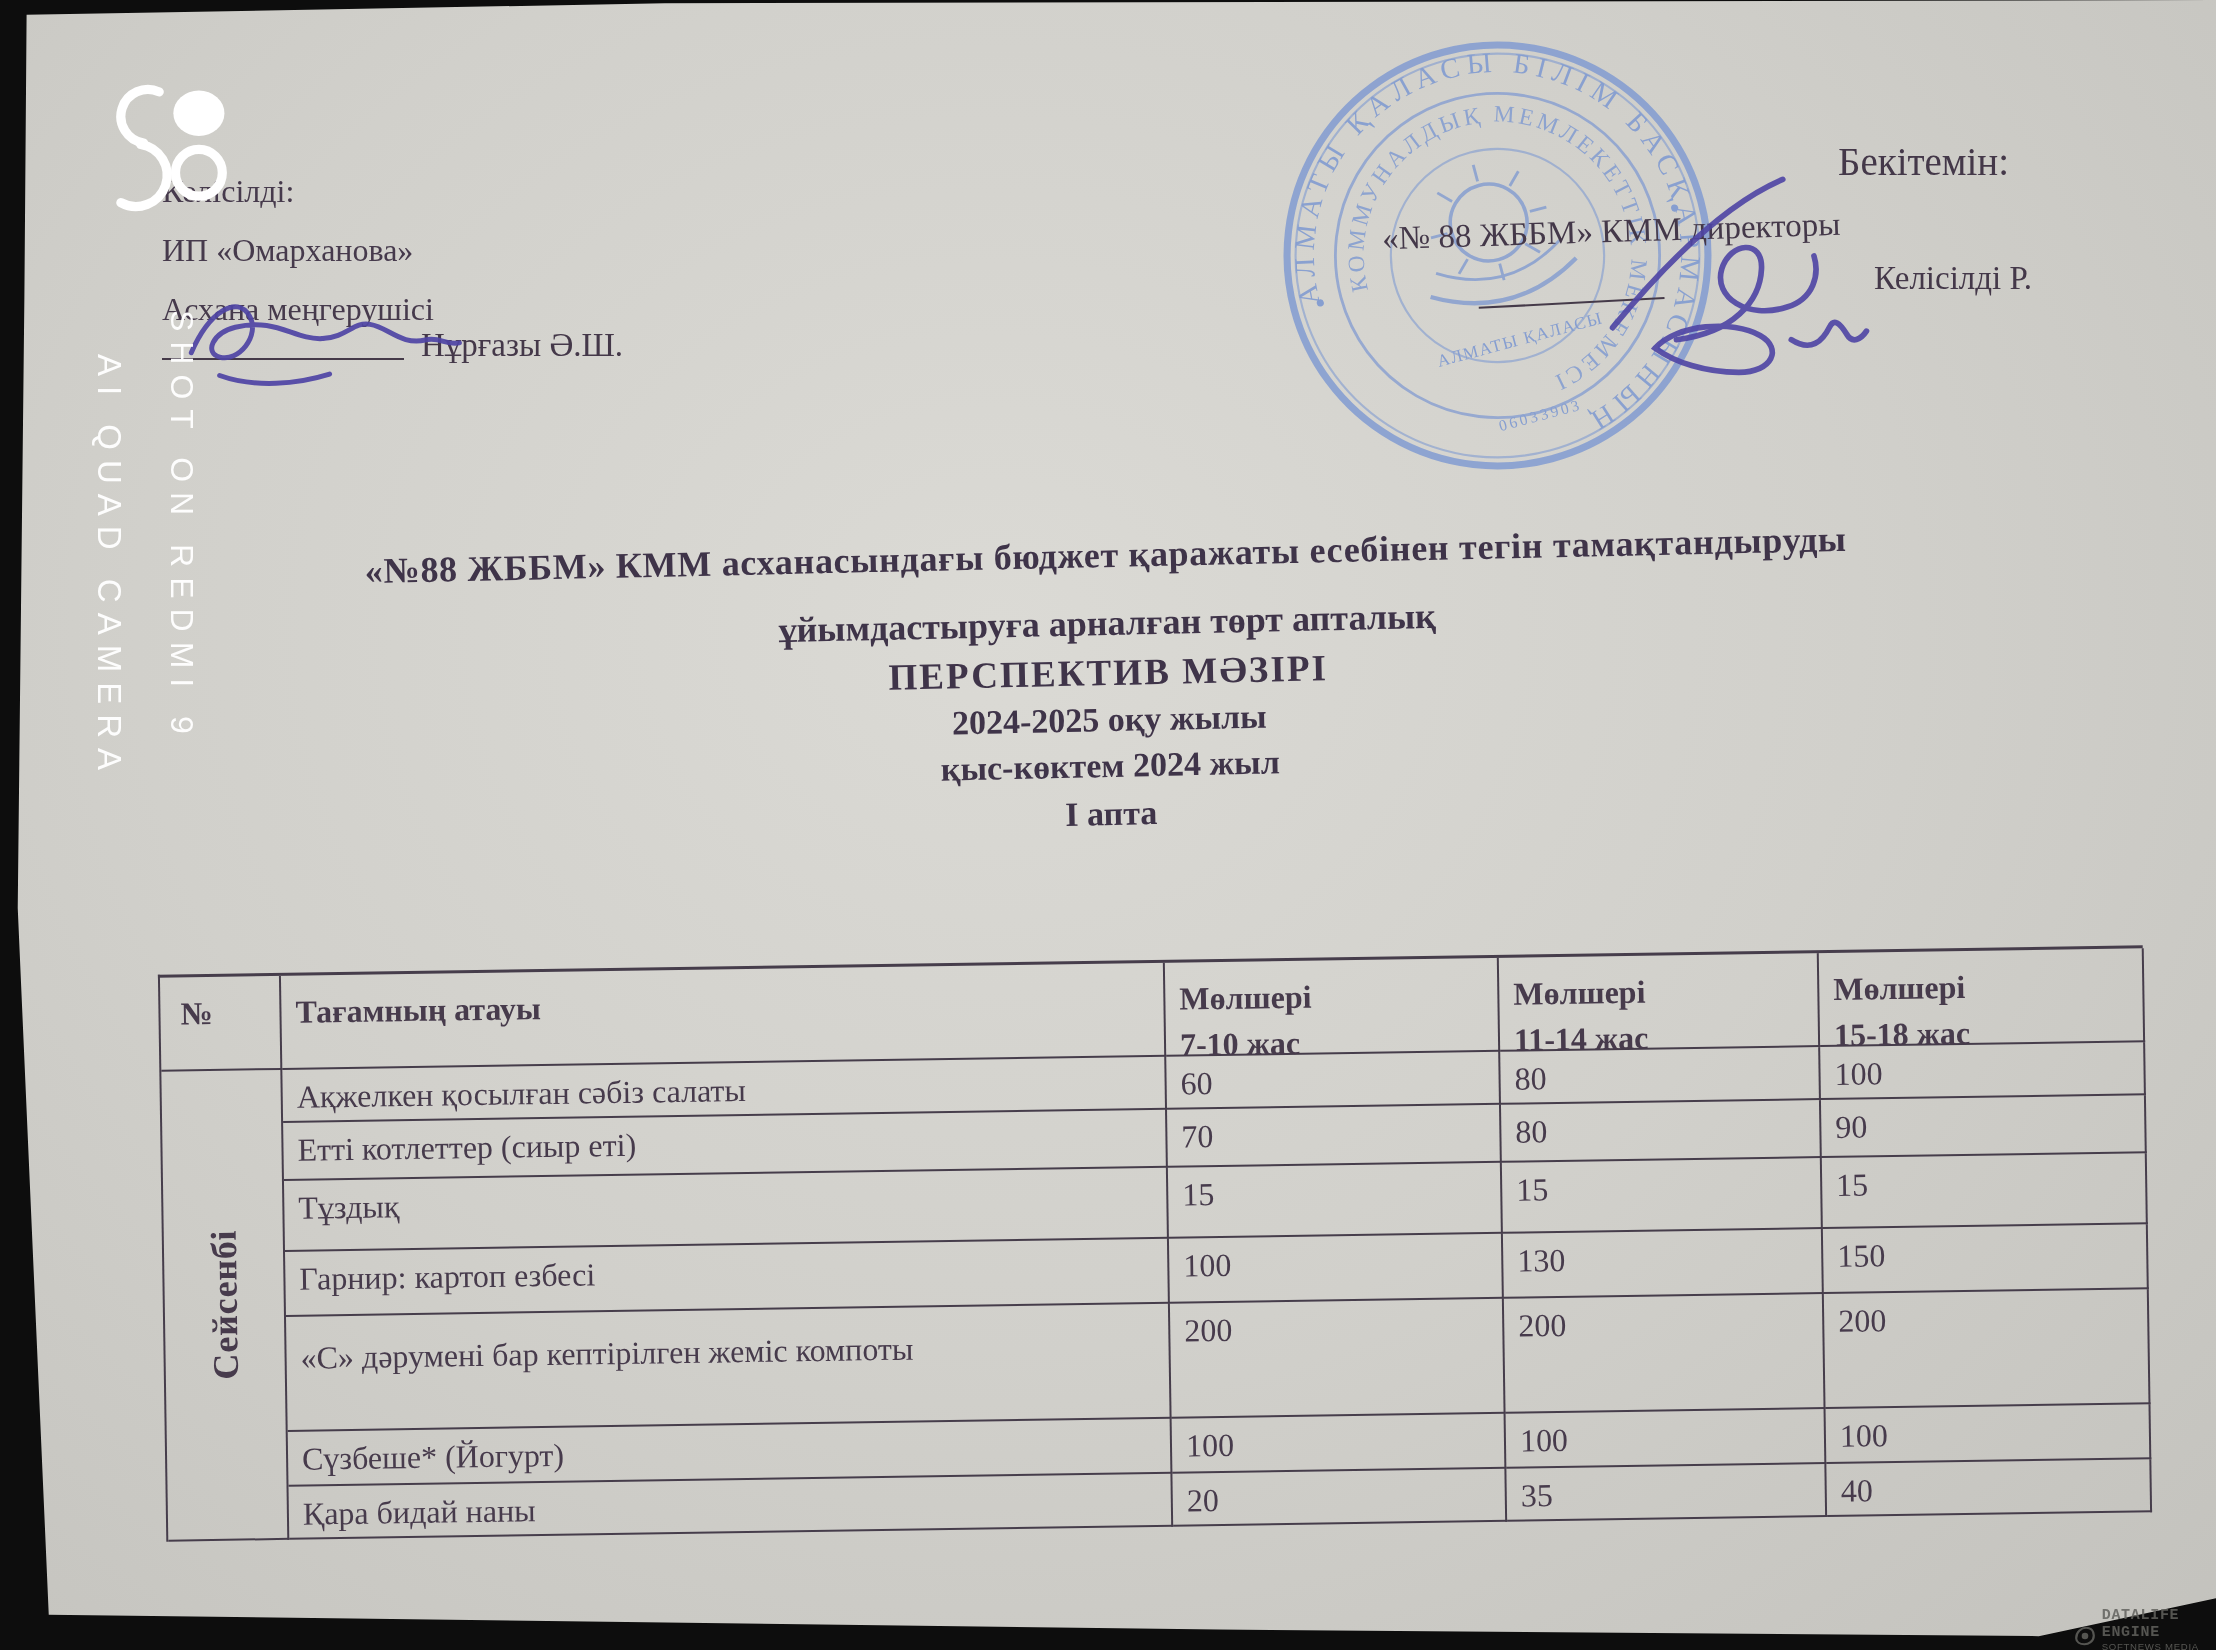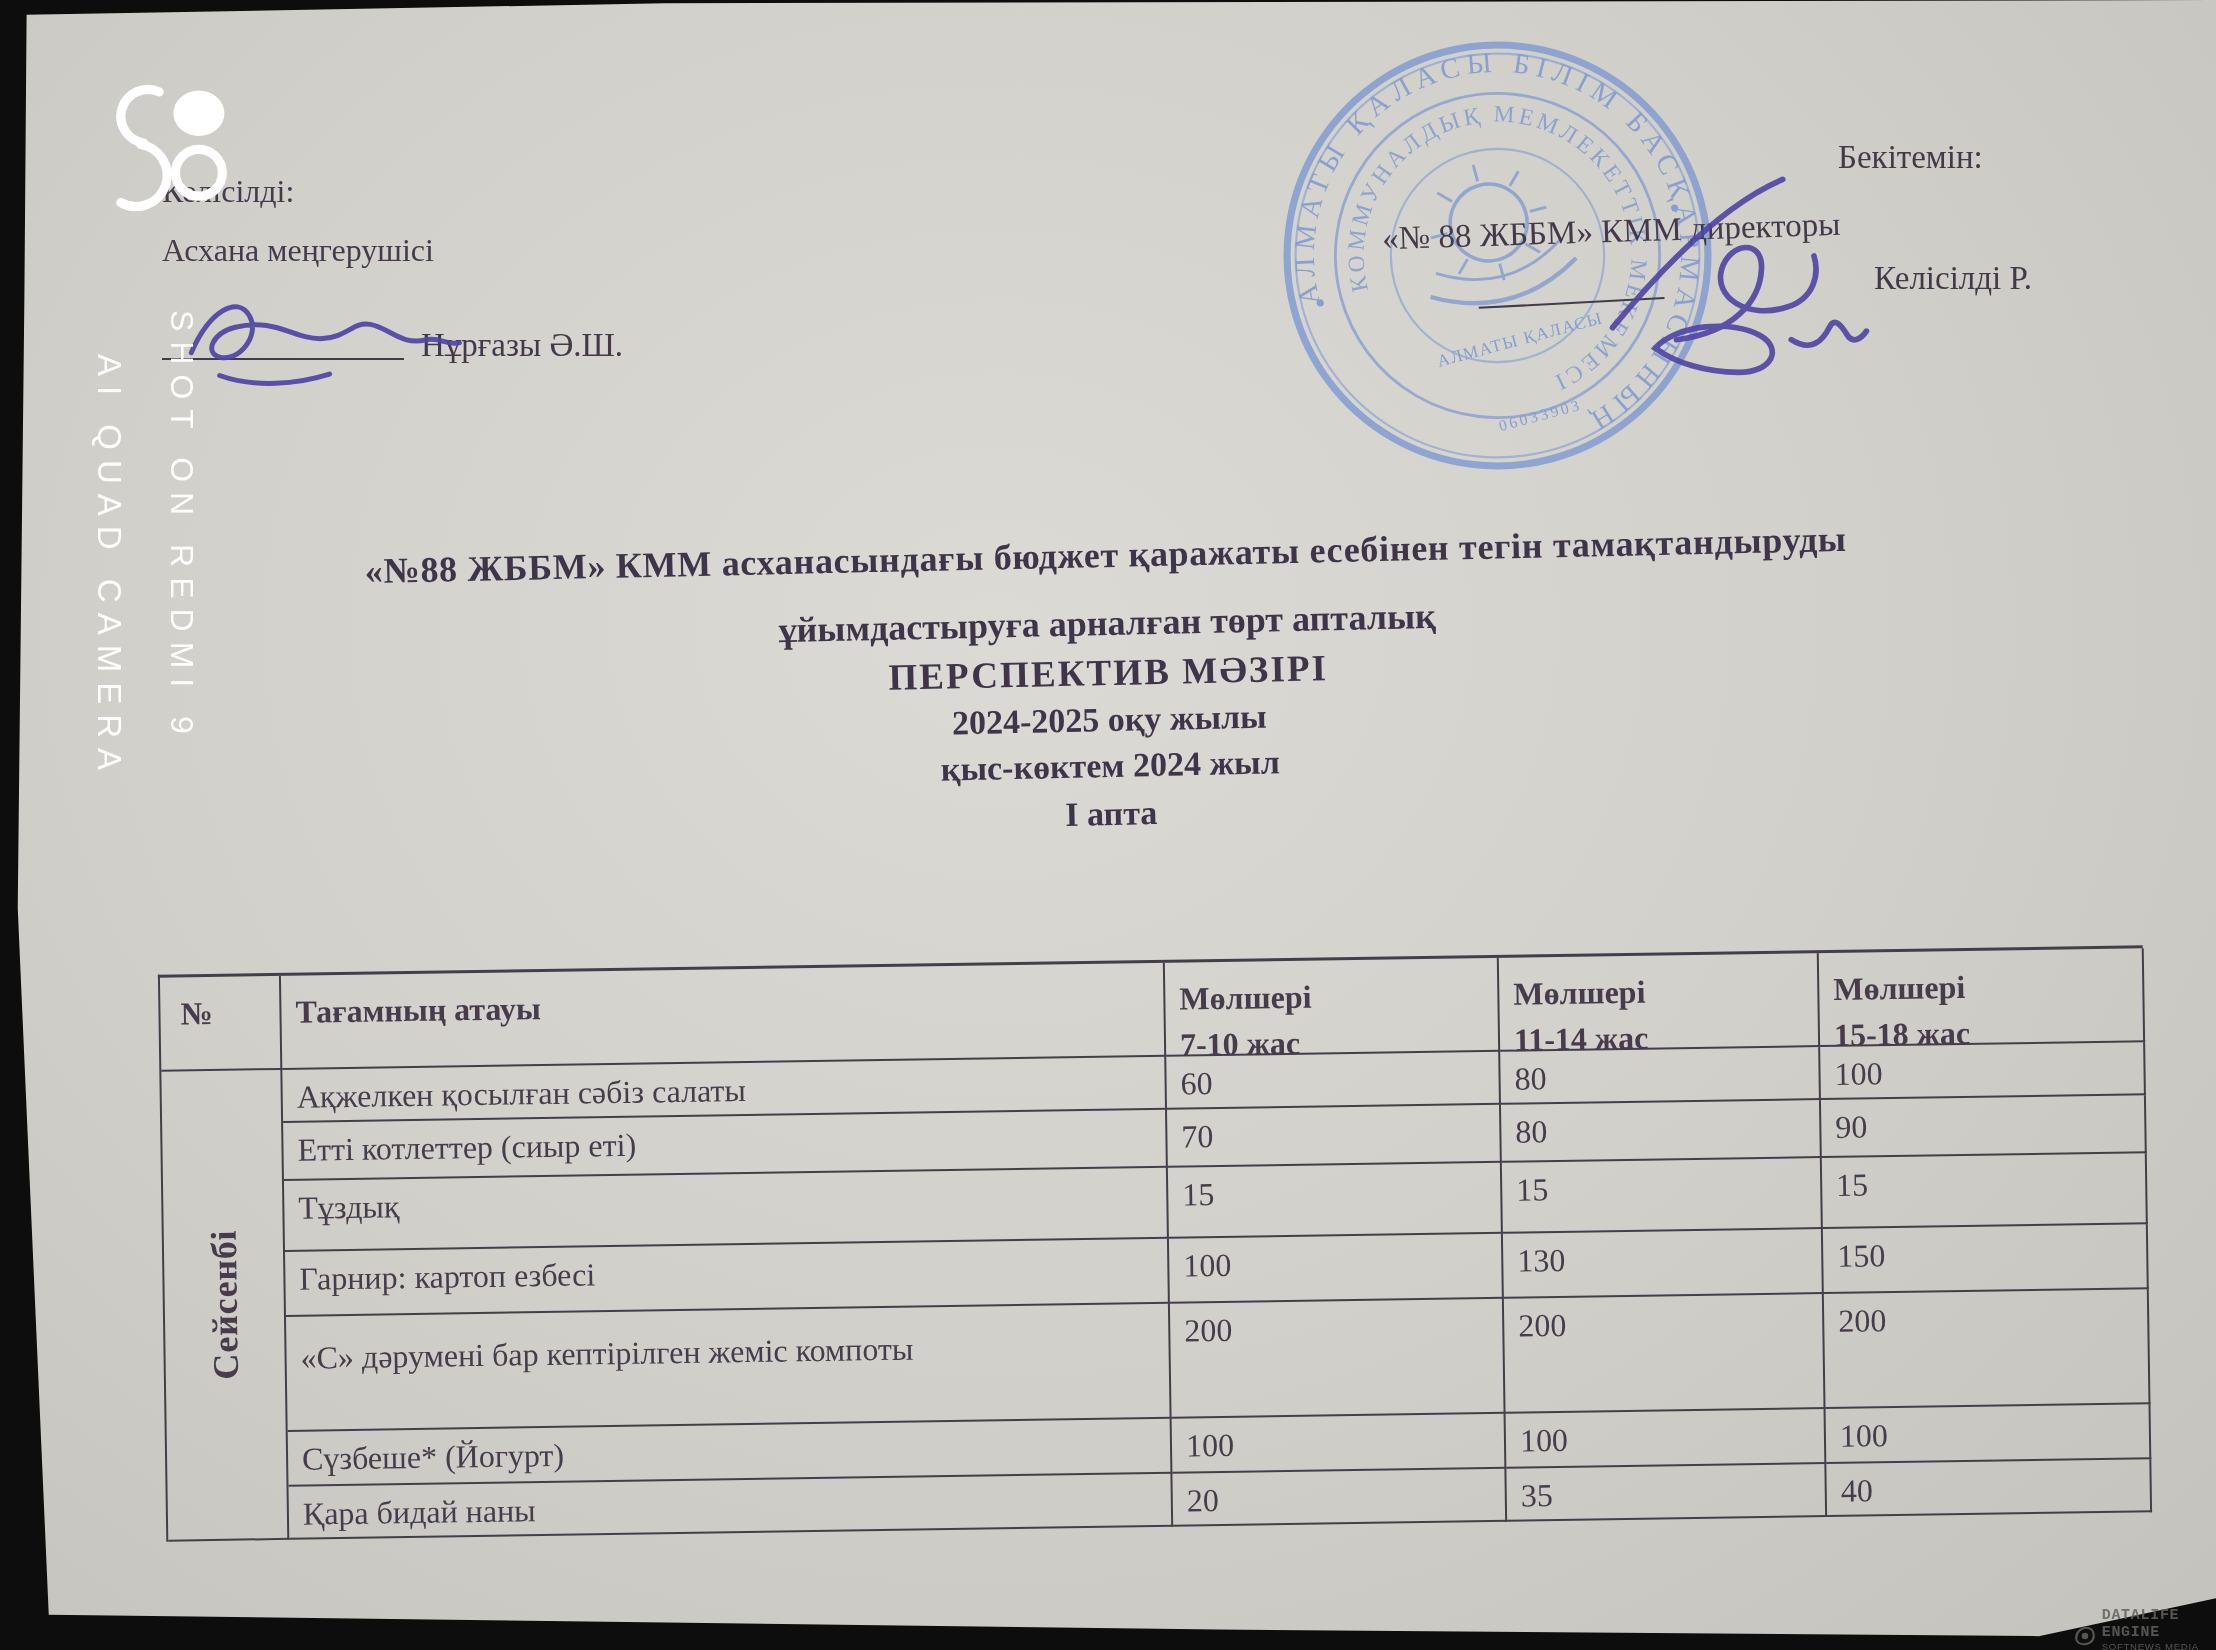--- a/index.html
+++ b/index.html
@@ -12,21 +12,21 @@
     position:absolute; inset:0;
     background: radial-gradient(ellipse at 45% 38%, #dbdad5 0%, #d1d0cb 50%, #c3c2bd 100%);
     clip-path: polygon(1.2% 0.9%, 30% 0.2%, 100% 0%, 100% 96.8%, 92% 99.1%, 55% 98.7%, 2.2% 97.8%, 0.8% 55%, 1.1% 18%);
   }
 
   
   .agree { left:162px; top:162px; font-size:32px; line-height:1.85; color:#463a4c; }
   .sig-underline { border-bottom:2.8px solid #453a49; }
 
   
-  .approve-label { left:1838px; top:139px; font-size:33px; }
+  .approve-label { left:1838px; top:139px; font-size:39px; }
   .approve-org { left:1382px; top:213px; font-size:33px; transform:rotate(-1.8deg); white-space:nowrap; }
   .approve-name { left:1874px; top:260px; font-size:33px; }
 
   
   .title { left:128px; top:534px; width:1961px; text-align:center; transform:rotate(-1.25deg);
            font-weight:bold; color:#3f3449; }
   .t1 { font-size:36px; margin-bottom:25.6px; letter-spacing:0.7px; }
   .t2 { font-size:36px; margin-bottom:7px; }
   .t3 { font-size:37px; margin-bottom:7px; letter-spacing:2.1px; }
   .t4 { font-size:34px; margin-bottom:8.5px; }
@@ -104,20 +104,21 @@
       <path d="M230 322 Q320 378 410 322" stroke-width="4"></path>
     </g>
     <text x="320" y="450" font-size="24" text-anchor="middle" fill="#7e99d1" letter-spacing="2">АЛМАТЫ ҚАЛАСЫ</text>
     <text x="320" y="560" font-size="22" text-anchor="middle" fill="#7e99d1" letter-spacing="4">06033903</text>
     <circle cx="62" cy="320" r="5" fill="#7e99d1"></circle>
     <circle cx="578" cy="320" r="5" fill="#7e99d1"></circle>
   </svg>
 
   <div class="abs agree">
     <div>Келісілді:</div>
+    <div>ИП «Омарханова»</div>
     <div>Асхана меңгерушісі</div>
   </div>
   <div class="abs sig-underline" style="left:162px; top:332px; width:242px; height:28px;"></div>
   <div class="abs" style="left:421px; top:327px; font-size:33px;">Нұрғазы  Ә.Ш.</div>
   <svg class="abs" style="left:170px; top:283px;" width="305" height="114" viewBox="0 0 430 160">
     <g stroke="#4f45a5" stroke-width="7" fill="none" stroke-linecap="round" opacity="0.92">
       <path d="M30 98 C55 40 95 16 112 46 C128 74 96 112 70 104 C48 98 60 70 92 62 C150 48 175 80 215 78"></path>
       <path d="M215 78 C250 76 258 54 282 58 C308 62 326 88 360 80 C380 75 390 88 408 84"></path>
       <path d="M70 130 C120 148 180 142 225 128"></path>
     </g>

